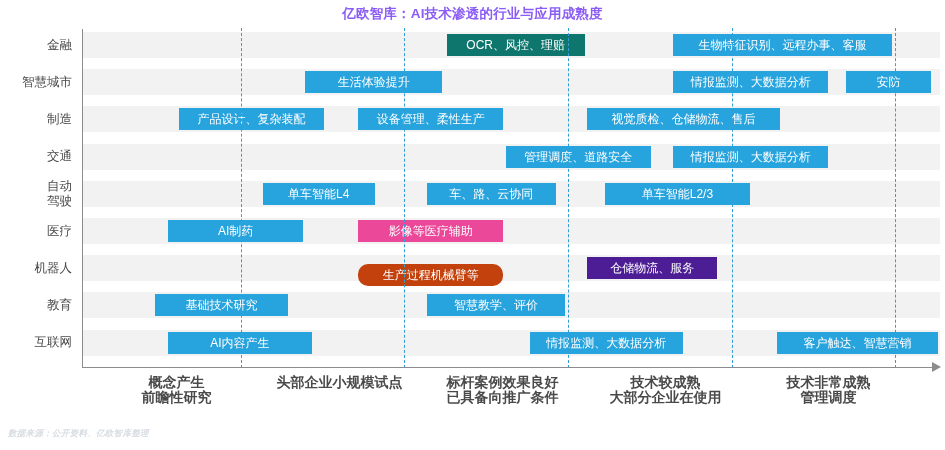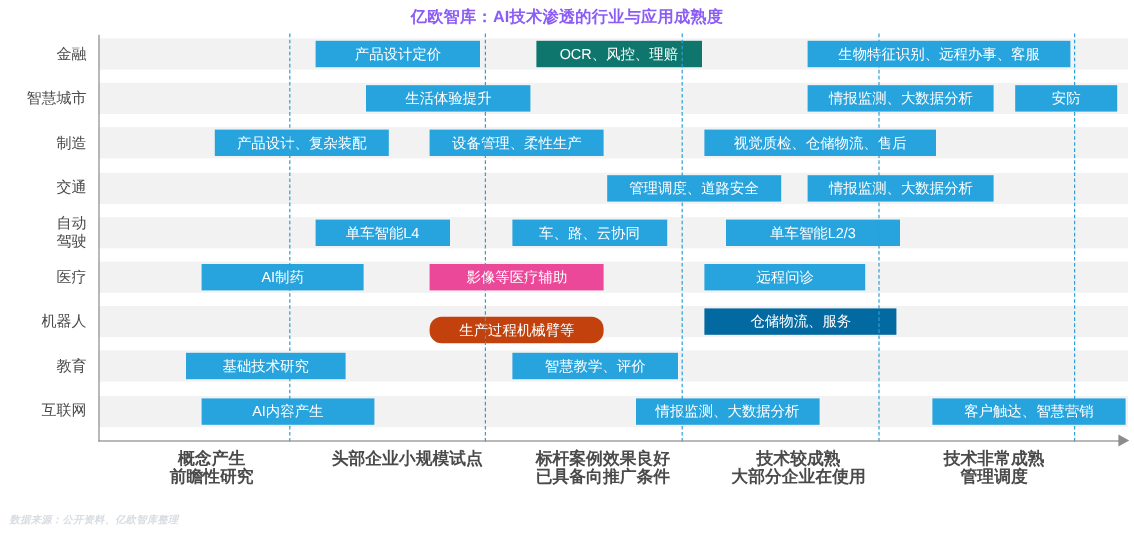--- a/index.html
+++ b/index.html
@@ -147,45 +147,43 @@
 </style>
 </head>
 <body>
 
 <div id="chart-root">
 
   <div class="chart-title">亿欧智库：AI技术渗透的行业与应用成熟度</div>
 
   <div class="plot" id="plot-area">
       <div class="row-band" style="top: 2px; height: 26px;"></div>
-      <div class="bar" title="金融 — 产品设计定价" style="left: 181.038px; width: 137.28px; top: 4px; background: rgb(39, 163, 221);">产品设计定价</div>
       <div class="bar" title="金融 — OCR、风控、理赔" style="left: 364.65px; width: 138.138px; top: 4px; background: #0f766e;">OCR、风控、理赔</div>
       <div class="bar" title="金融 — 生物特征识别、远程办事、客服" style="left: 591.162px; width: 218.79px; top: 4px; background: rgb(39, 163, 221);">生物特征识别、远程办事、客服</div>
       <div class="row-band" style="top: 39.2px; height: 26px;"></div>
       <div class="bar" title="智慧城市 — 生活体验提升" style="left: 223.08px; width: 137.28px; top: 41.2px; background: rgb(39, 163, 221);">生活体验提升</div>
       <div class="bar" title="智慧城市 — 情报监测、大数据分析" style="left: 591.162px; width: 155.298px; top: 41.2px; background: rgb(39, 163, 221);">情报监测、大数据分析</div>
       <div class="bar" title="智慧城市 — 安防" style="left: 763.62px; width: 85.8px; top: 41.2px; background: rgb(39, 163, 221);">安防</div>
       <div class="row-band" style="top: 76.4px; height: 26px;"></div>
       <div class="bar" title="制造 — 产品设计、复杂装配" style="left: 96.954px; width: 145.002px; top: 78.4px; background: rgb(39, 163, 221);">产品设计、复杂装配</div>
       <div class="bar" title="制造 — 设备管理、柔性生产" style="left: 276.276px; width: 145.002px; top: 78.4px; background: rgb(39, 163, 221);">设备管理、柔性生产</div>
       <div class="bar" title="制造 — 视觉质检、仓储物流、售后" style="left: 505.362px; width: 192.192px; top: 78.4px; background: rgb(39, 163, 221);">视觉质检、仓储物流、售后</div>
       <div class="row-band" style="top: 113.6px; height: 26px;"></div>
       <div class="bar" title="交通 — 管理调度、道路安全" style="left: 423.852px; width: 145.002px; top: 115.6px; background: rgb(39, 163, 221);">管理调度、道路安全</div>
       <div class="bar" title="交通 — 情报监测、大数据分析" style="left: 591.162px; width: 155.298px; top: 115.6px; background: rgb(39, 163, 221);">情报监测、大数据分析</div>
       <div class="row-band" style="top: 150.8px; height: 26px;"></div>
       <div class="bar" title="自动驾驶 — 单车智能L4" style="left: 181.038px; width: 111.54px; top: 152.8px; background: rgb(39, 163, 221);">单车智能L4</div>
       <div class="bar" title="自动驾驶 — 车、路、云协同" style="left: 344.916px; width: 128.7px; top: 152.8px; background: rgb(39, 163, 221);">车、路、云协同</div>
       <div class="bar" title="自动驾驶 — 单车智能L2/3" style="left: 523.38px; width: 144.144px; top: 152.8px; background: rgb(39, 163, 221);">单车智能L2/3</div>
       <div class="row-band" style="top: 188px; height: 26px;"></div>
       <div class="bar" title="医疗 — AI制药" style="left: 85.8px; width: 135.564px; top: 190px; background: rgb(39, 163, 221);">AI制药</div>
       <div class="bar" title="医疗 — 影像等医疗辅助" style="left: 276.276px; width: 145.002px; top: 190px; background: #ec4899;">影像等医疗辅助</div>
-      <div class="bar" title="医疗 — 远程问诊" style="left: 505.362px; width: 133.848px; top: 190px; background: rgb(39, 163, 221);">远程问诊</div>
       <div class="row-band" style="top: 225.2px; height: 26px;"></div>
       <div class="bar" title="机器人 — 生产过程机械臂等" style="left: 276.276px; width: 145.002px; top: 234px; background: #c2410c; border-radius: 10px;">生产过程机械臂等</div>
-      <div class="bar" title="机器人 — 仓储物流、服务" style="left: 505.362px; width: 160px; top: 227.2px; background: #0369a1;">仓储物流、服务</div>
+      <div class="bar" title="机器人 — 仓储物流、服务" style="left: 505.362px; width: 130px; top: 227.2px; background: #4c1d95;">仓储物流、服务</div>
       <div class="row-band" style="top: 262.4px; height: 26px;"></div>
       <div class="bar" title="教育 — 基础技术研究" style="left: 72.93px; width: 132.99px; top: 264.4px; background: rgb(39, 163, 221);">基础技术研究</div>
       <div class="bar" title="教育 — 智慧教学、评价" style="left: 344.916px; width: 138.138px; top: 264.4px; background: rgb(39, 163, 221);">智慧教学、评价</div>
       <div class="row-band" style="top: 299.6px; height: 26px;"></div>
       <div class="bar" title="互联网 — AI内容产生" style="left: 85.8px; width: 144.144px; top: 301.6px; background: rgb(39, 163, 221);">AI内容产生</div>
       <div class="bar" title="互联网 — 情报监测、大数据分析" style="left: 447.876px; width: 152.724px; top: 301.6px; background: rgb(39, 163, 221);">情报监测、大数据分析</div>
       <div class="bar" title="互联网 — 客户触达、智慧营销" style="left: 694.98px; width: 161px; top: 301.6px; background: rgb(39, 163, 221);">客户触达、智慧营销</div>
       <div class="vline" style="left: 158.73px; top: -2px;"></div>
       <div class="vline" style="left: 321.75px; top: -2px;"></div>
       <div class="vline" style="left: 485.628px; top: -2px;"></div>

